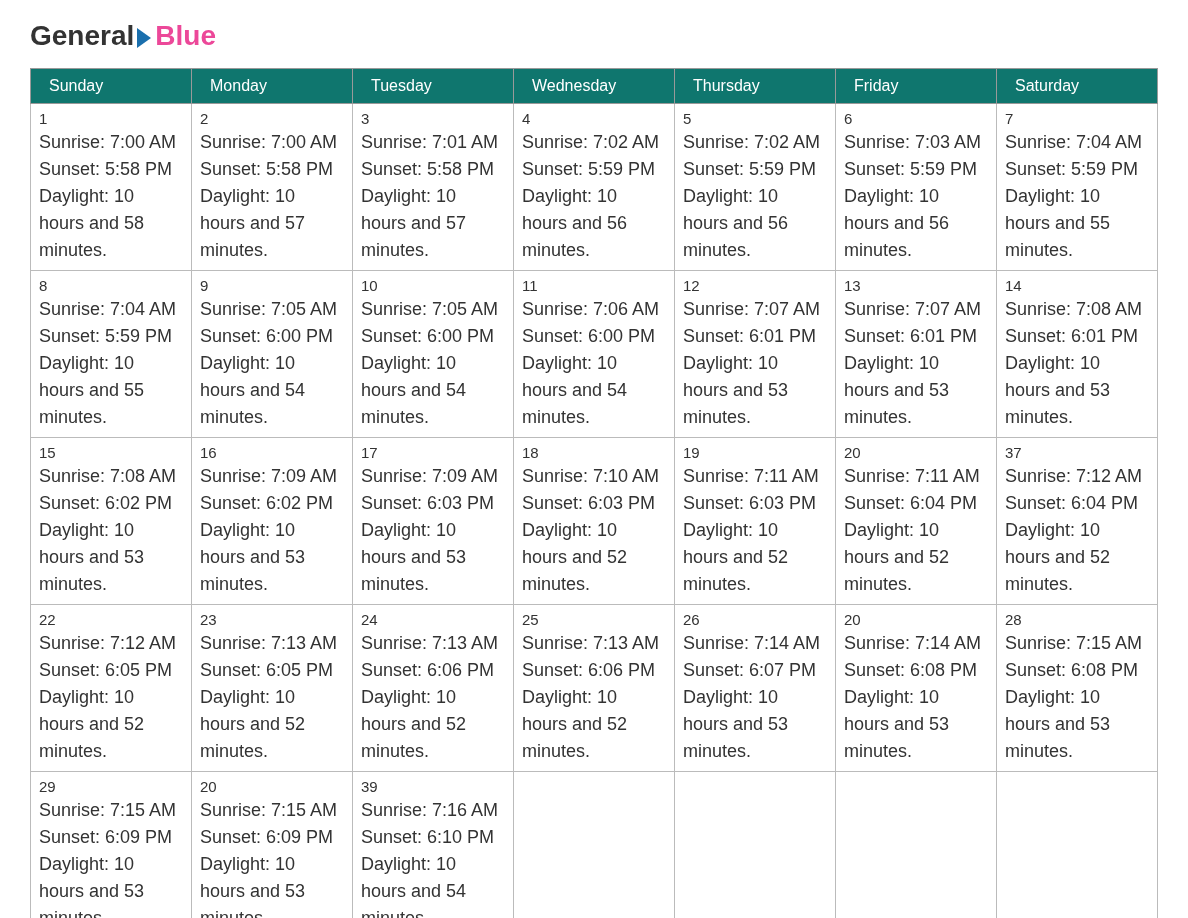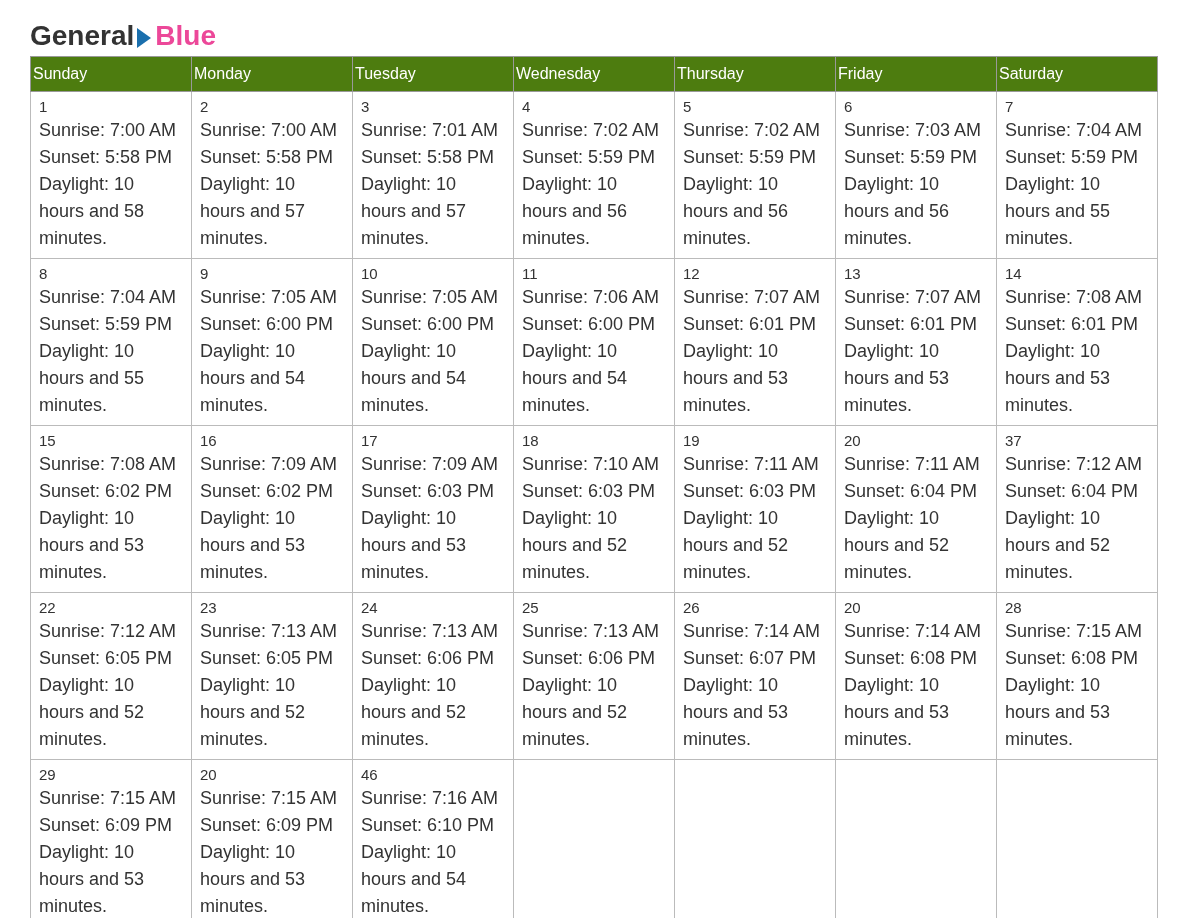--- a/index.html
+++ b/index.html
@@ -7,21 +7,21 @@
       font-family: Arial, sans-serif;
       background: #fff;
       padding: 20px 30px;
       width: 1188px;
       min-height: 918px;
     }
     .header {
       display: flex;
       justify-content: space-between;
       align-items: flex-end;
-      margin-bottom: 8px;
+      margin-bottom: 20px;
     }
     .logo {
       display: flex;
       flex-direction: column;
       align-items: flex-start;
     }
     .logo-top {
       display: flex;
       align-items: center;
     }
@@ -64,25 +64,25 @@
       font-size: 20px;
       color: #444;
       margin-top: 4px;
     }
     .calendar {
       width: 100%;
       border-collapse: collapse;
       border: 1px solid #999;
     }
     .calendar th {
-      background-color: #4d7c0f;
+      background-color: #0f766e;
       color: #fff;
       font-size: 16px;
       font-weight: normal;
-      padding: 8px 2px;
+      padding: 8px 18px;
       text-align: left;
       border: 1px solid #999;
     }
     .calendar td {
       vertical-align: top;
       padding: 6px 8px;
       border: 1px solid #bbb;
       width: 14.28%;
       font-size: 13px;
       color: #333;
@@ -264,21 +264,21 @@
       <tr class="last-row">
         <td>
           <span class="day-number">29</span>
 <div class="day-info">Sunrise: 7:15 AM<br>Sunset: 6:09 PM<br>Daylight: 10 hours and 53 minutes.</div>
         </td>
         <td>
           <span class="day-number">20</span>
 <div class="day-info">Sunrise: 7:15 AM<br>Sunset: 6:09 PM<br>Daylight: 10 hours and 53 minutes.</div>
         </td>
         <td>
-          <span class="day-number">46</span>
+          <span class="day-number">39</span>
 <div class="day-info">Sunrise: 7:16 AM<br>Sunset: 6:10 PM<br>Daylight: 10 hours and 54 minutes.</div>
         </td>
         <td class="empty-cell"></td>
         <td class="empty-cell"></td>
         <td class="empty-cell"></td>
         <td class="empty-cell"></td>
       </tr>
     </tbody>
 </table>
 

